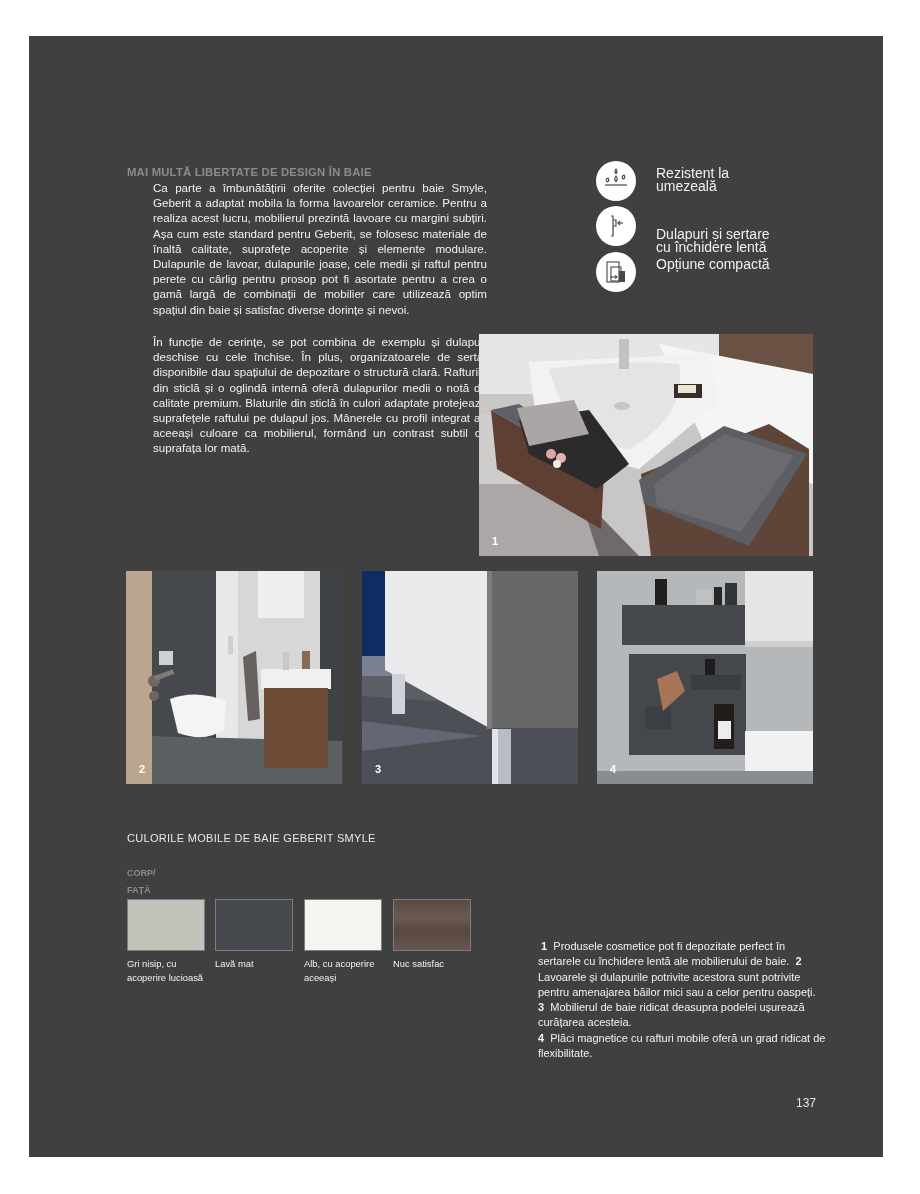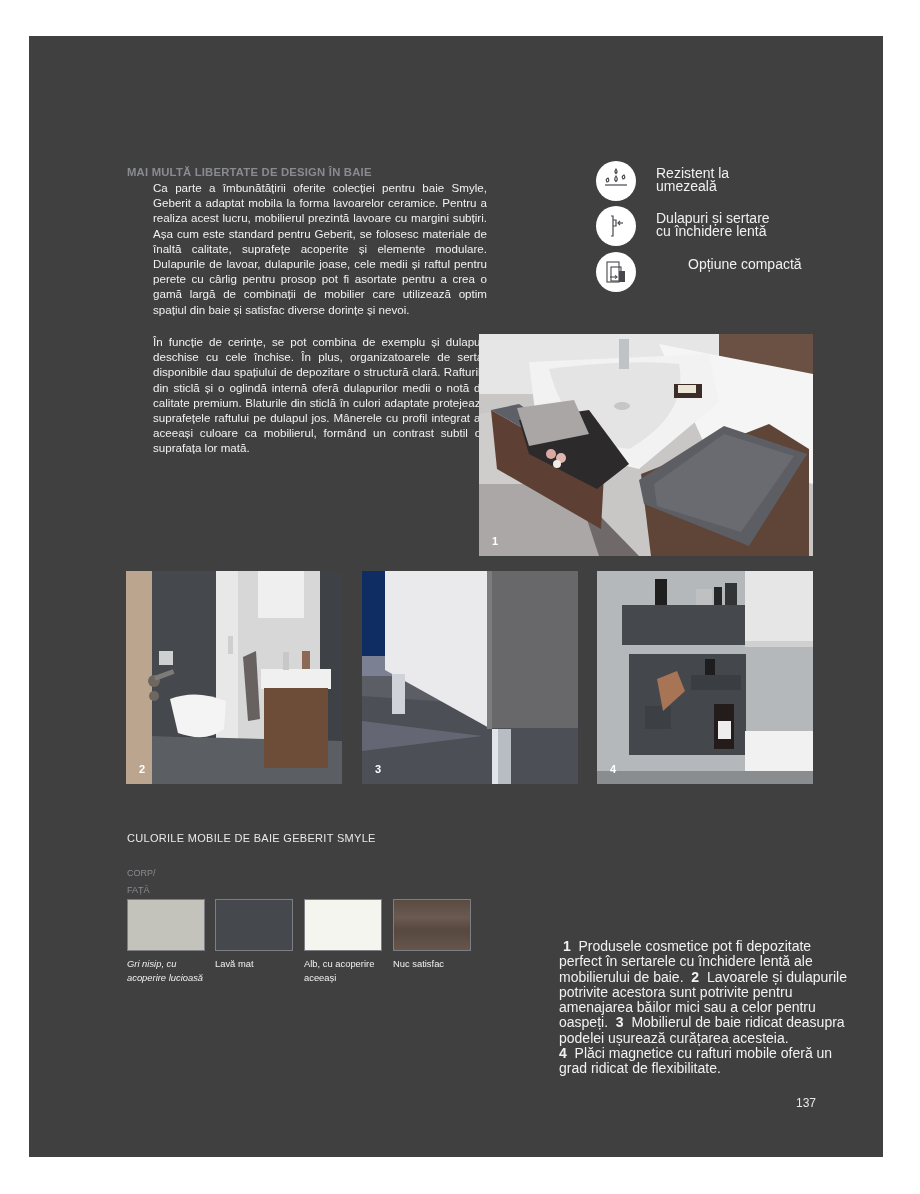--- a/index.html
+++ b/index.html
@@ -33,30 +33,30 @@
     }
     .photo { position: absolute; overflow: hidden; }
     .photo svg { width: 100%; height: 100%; display: block; }
     .photo-num {
       position: absolute; left: 13px; bottom: 9px; color: #ffffff; font-weight: bold; font-size: 11px;
     }
     .colors-title {
       left: 98px; top: 796px; color: #e8e8e8; font-size: 11px; letter-spacing: 0.3px;
     }
     .corp-label {
-      left: 98px; top: 829px; color: #8a8b90; font-weight: normal; font-size: 9px; line-height: 17px;
+      left: 98px; top: 829px; color: #8a8b90; font-weight: bold; font-size: 9px; line-height: 17px;
     }
     .swatch {
       position: absolute; top: 863px; width: 76px; height: 50px; border: 1px solid #7d7e83;
     }
     .swatch-label {
       position: absolute; top: 921px; width: 88px; color: #f0f0f0; font-size: 9.4px; line-height: 13.5px;
     }
     .captions {
-      left: 530px; top: 903px; width: 290px; color: #f1f1f1; font-size: 14px; line-height: 15.3px;
+      left: 509px; top: 903px; width: 290px; color: #f1f1f1; font-size: 11px; line-height: 15.3px;
     }
     .captions b { font-weight: bold; }
     .page-number {
       left: 767px; top: 1060px; color: #e8e8e8; font-size: 12px;
     }
   </style>
 </head>
 <body>
 
 <div class="page">
@@ -84,36 +84,36 @@
     <div class="feat-icon" style="top:0;">
       <svg viewBox="0 0 40 40">
         <g fill="none" stroke="#47484d" stroke-width="1.2">
           <path d="M15 10 h2 v20 h-2"></path>
           <path d="M17 14 h3 v6 h-3"></path>
           <line x1="22" y1="17" x2="27" y2="17"></line>
           <path d="M24 15 l-2 2 l2 2"></path>
         </g>
       </svg>
     </div>
-    <div class="feat-label" style="top:6px;">Dulapuri și sertare cu închidere lentă</div>
+    <div class="feat-label" style="top:22px;">Dulapuri și sertare cu închidere lentă</div>
   </div>
 
   <div class="abs feature" style="top:216px;">
     <div class="feat-icon" style="top:0;">
       <svg viewBox="0 0 40 40">
         <g fill="none" stroke="#47484d" stroke-width="1.1">
           <rect x="11" y="10" width="12" height="20"></rect>
           <rect x="15" y="15" width="10" height="14"></rect>
           <line x1="14" y1="25" x2="21" y2="25"></line>
           <path d="M19 23.5 l2 1.5 l-2 1.5"></path>
         </g>
         <rect x="23" y="19" width="6" height="11" fill="#47484d"></rect>
       </svg>
     </div>
-    <div class="feat-label" style="top:6px;margin-left:32px;">Opțiune compactă</div>
+    <div class="feat-label" style="top:6px;">Opțiune compactă</div>
   </div>
 
   <div class="photo" style="left:450px; top:298px; width:334px; height:222px;">
     <svg viewBox="0 0 334 222" preserveAspectRatio="none">
       <rect width="334" height="222" fill="#c9c7c6"></rect>
       <rect x="0" y="0" width="334" height="60" fill="#e7e6e6"></rect>
       <polygon points="0,150 0,222 160,222 90,150" fill="#6f6a69"></polygon>
       <polygon points="0,80 70,70 120,222 0,222" fill="#d2d0cf" opacity="0.6"></polygon>
       <rect x="240" y="0" width="94" height="55" fill="#6a5143"></rect>
       <polygon points="180,10 334,40 334,150 230,120" fill="#f5f5f5"></polygon>
@@ -206,21 +206,21 @@
   <div class="abs corp-label">
     <div>CORP/</div>
     <div>FAȚĂ</div>
   </div>
 
   <div class="swatch" style="left:98px; background:#c3c2bb;"></div>
   <div class="swatch" style="left:186px; background:#45494e;"></div>
   <div class="swatch" style="left:275px; background:#f5f5f0;"></div>
   <div class="swatch" style="left:364px; background:linear-gradient(180deg,#5a4b42 0%,#6a5a4f 35%,#574840 60%,#66564b 100%);"></div>
 
-  <div class="swatch-label" style="left:98px;font-style:italic;">Gri nisip, cu acoperire lucioasă</div>
+  <div class="swatch-label" style="left:98px;">Gri nisip, cu acoperire lucioasă</div>
   <div class="swatch-label" style="left:186px;">Lavă mat</div>
   <div class="swatch-label" style="left:275px;">Alb, cu acoperire aceeași</div>
   <div class="swatch-label" style="left:364px;">Nuc satisfac</div>
 
   <div class="abs captions">
     &nbsp;<b>1</b>&nbsp;
     <span>Produsele cosmetice pot fi depozitate perfect în sertarele cu închidere lentă ale mobilierului de baie.</span>&nbsp;
     <b>2</b>&nbsp;
     <span>Lavoarele și dulapurile potrivite acestora sunt potrivite pentru amenajarea băilor mici sau a celor pentru oaspeți.</span>&nbsp;
     <b>3</b>&nbsp;

